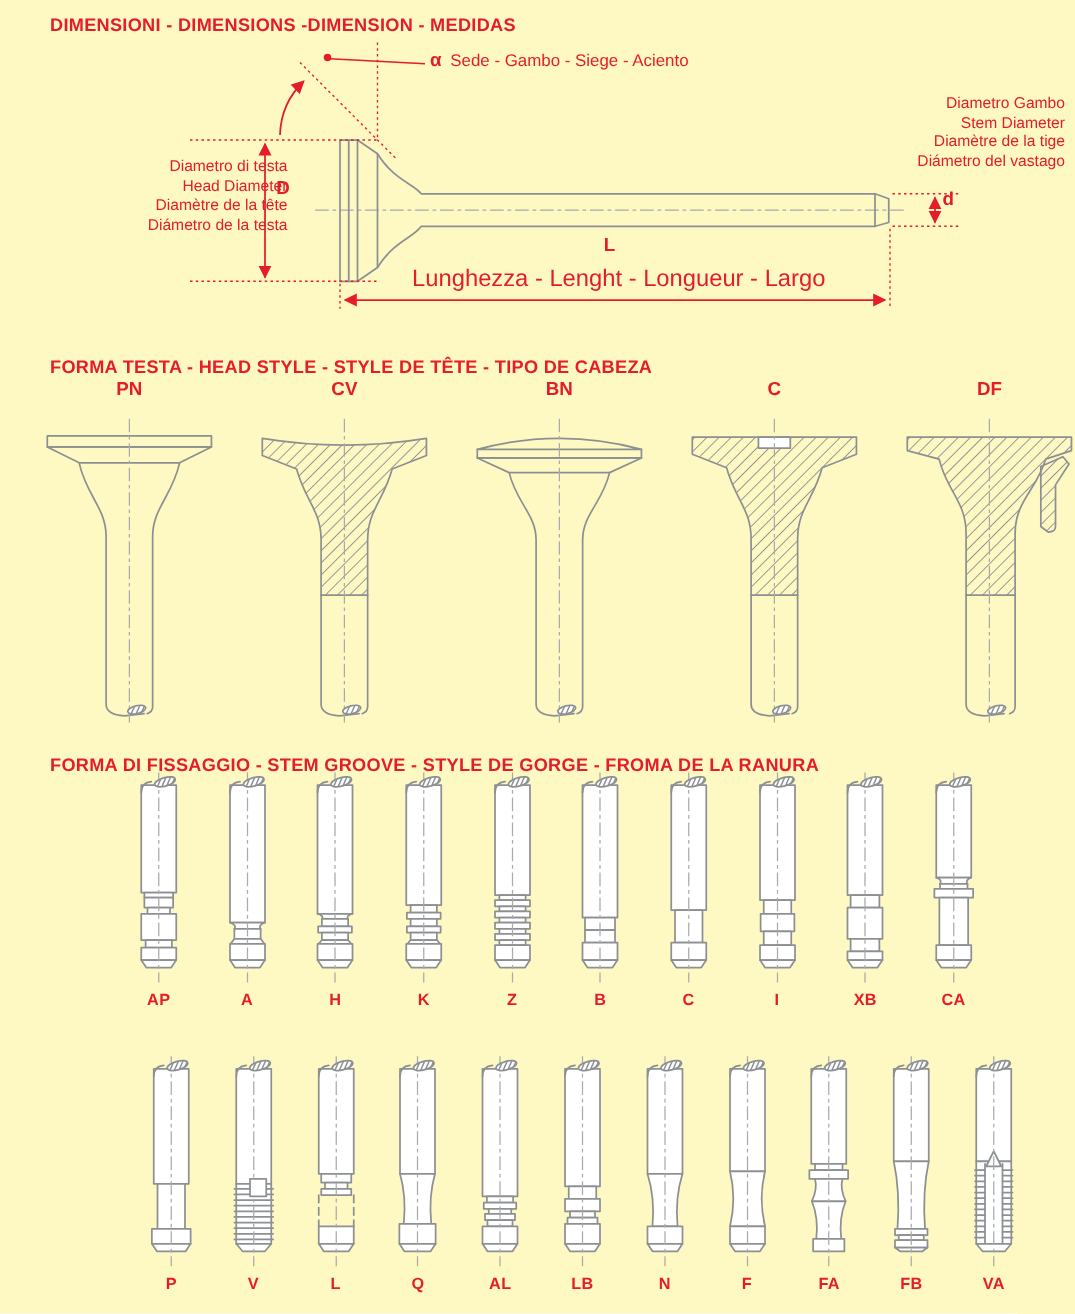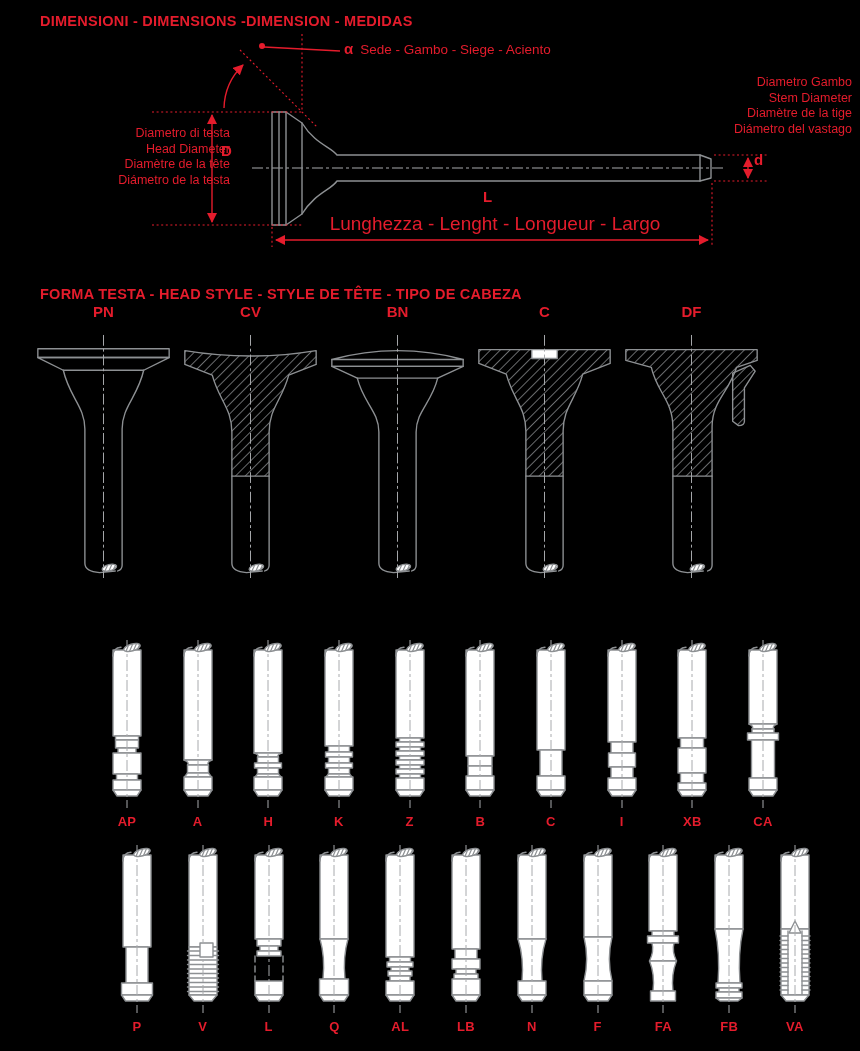--- a/index.html
+++ b/index.html
@@ -1,33 +1,33 @@
 <!DOCTYPE html>
 <html><head>
 <meta charset="utf-8">
 <style>
   html,body{margin:0;padding:0;background:#fff;}
-  .page{position:relative;width:860px;height:1051px;background:#000000;overflow:hidden;
+  .page{position:relative;width:860px;height:1051px;background:#fef9c3;overflow:hidden;
         font-family:"Liberation Sans",sans-serif;color:#e41c2c;}
   .sec-title{position:absolute;left:40px;font-weight:700;font-size:14.5px;letter-spacing:.25px;color:#e41c2c;white-space:nowrap;}
   .lbl{position:absolute;color:#e41c2c;}
   .dim-letter{font-weight:700;font-size:15px;}
   .small-lines{font-size:12.5px;line-height:15.5px;}
   .seat{font-size:13.5px;display:flex;gap:7px;align-items:baseline;}
   .alpha{font-weight:700;font-size:15px;}
   
   .gs{stroke:#8d9093;stroke-width:1.4;stroke-linejoin:round;stroke-linecap:round;}
   .cl{stroke:#a8aaad;stroke-width:1;fill:none;stroke-dasharray:11 3 3 3;}
   .red{stroke:#e41c2c;stroke-width:1.4;fill:none;}
   .reddot{stroke:#e41c2c;stroke-width:1.1;fill:none;stroke-dasharray:2 2.6;}
-  .head-row{position:absolute;left:30px;top:303px;width:735px;display:flex;}
+  .head-row{position:absolute;left:30px;top:303px;width:735px;display:flex;gap:25px;}
   .head-cell{width:147px;display:flex;flex-direction:column;align-items:center;}
   .head-label{font-weight:700;font-size:15px;height:27px;color:#e41c2c;}
   .stem-row{position:absolute;display:flex;justify-content:space-between;}
-  .stem-row1{left:95px;top:638px;width:700px;}
+  .stem-row1{left:95px;top:616px;width:700px;}
   .stem-row2{left:105px;top:843px;width:722px;}
   .stem-cell{width:64px;display:flex;flex-direction:column;align-items:center;}
   .stem-label{font-weight:700;font-size:13px;margin-top:4px;letter-spacing:.3px;color:#e41c2c;}
 </style>
 </head>
 <body>
 
 <div class="page">
 
   <div class="sec-title" style="top:13px;">DIMENSIONI - DIMENSIONS -DIMENSION - MEDIDAS</div>
@@ -202,20 +202,21 @@
             <line x1="76.5" y1="237" x2="71.5" y2="248" stroke="#8d9093" stroke-width="1.2"></line>
             <line x1="80.5" y1="237" x2="75.5" y2="248" stroke="#8d9093" stroke-width="1.2"></line>
             <line x1="84.5" y1="237" x2="79.5" y2="248" stroke="#8d9093" stroke-width="1.2"></line>
             <line x1="88.5" y1="237" x2="83.5" y2="248" stroke="#8d9093" stroke-width="1.2"></line>
           </g>
           <ellipse class="gs" fill="none" cx="81" cy="242.5" rx="7.5" ry="3.2" transform="rotate(-14 81 242.5)"></ellipse>
         </svg>
     </div>
   </div>
 
+  <div class="sec-title" style="top:605px;">FORMA DI FISSAGGIO - STEM GROOVE - STYLE DE GORGE - FROMA DE LA RANURA</div>
 
   <div class="stem-row stem-row1">
     <div class="stem-cell">
       <svg class="stem-svg" viewBox="0 0 40 172" width="40" height="172">
           <path class="gs" fill="#fff" d="M6,12 H34 L34,98 H6 Z"></path>
           <path class="gs" fill="#fff" d="M8.5,98 H31.5 L31.5,102 H8.5 Z"></path>
           <path class="gs" fill="#fff" d="M8.5,102 H31.5 L31.5,110 H8.5 Z"></path>
           <path class="gs" fill="#fff" d="M11,110 H29 L29,115 H11 Z"></path>
           <path class="gs" fill="#fff" d="M6,115 H34 L34,136 H6 Z"></path>
           <path class="gs" fill="#fff" d="M9.5,136 H30.5 L30.5,142 H9.5 Z"></path>

